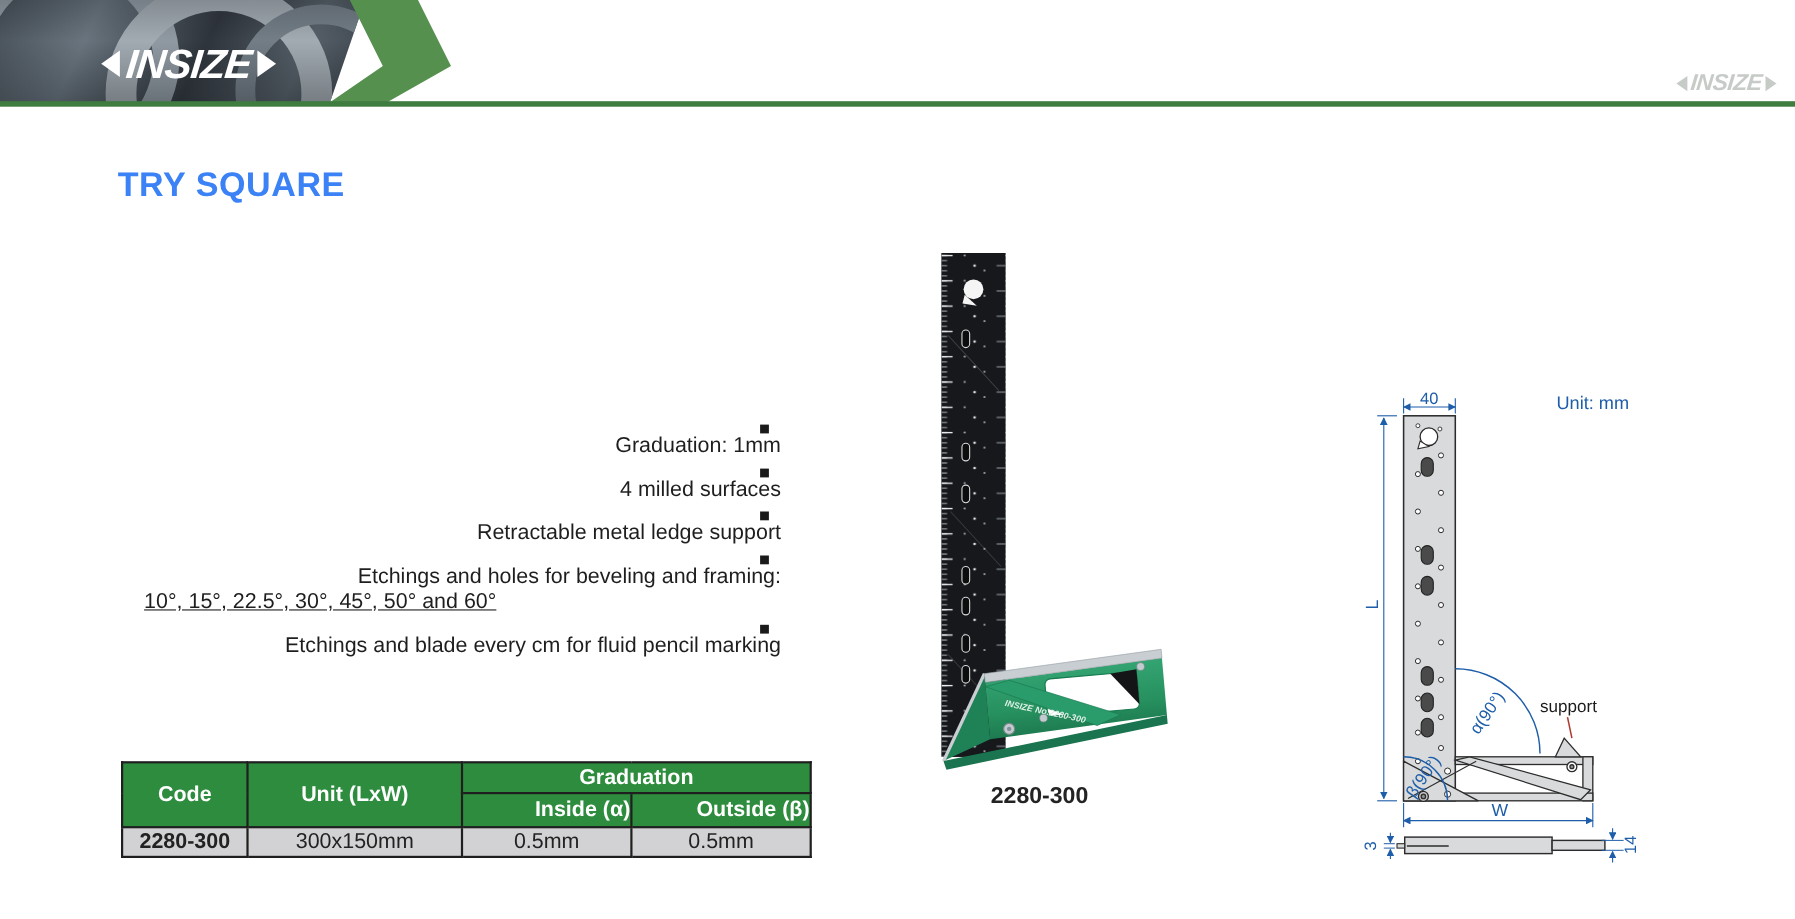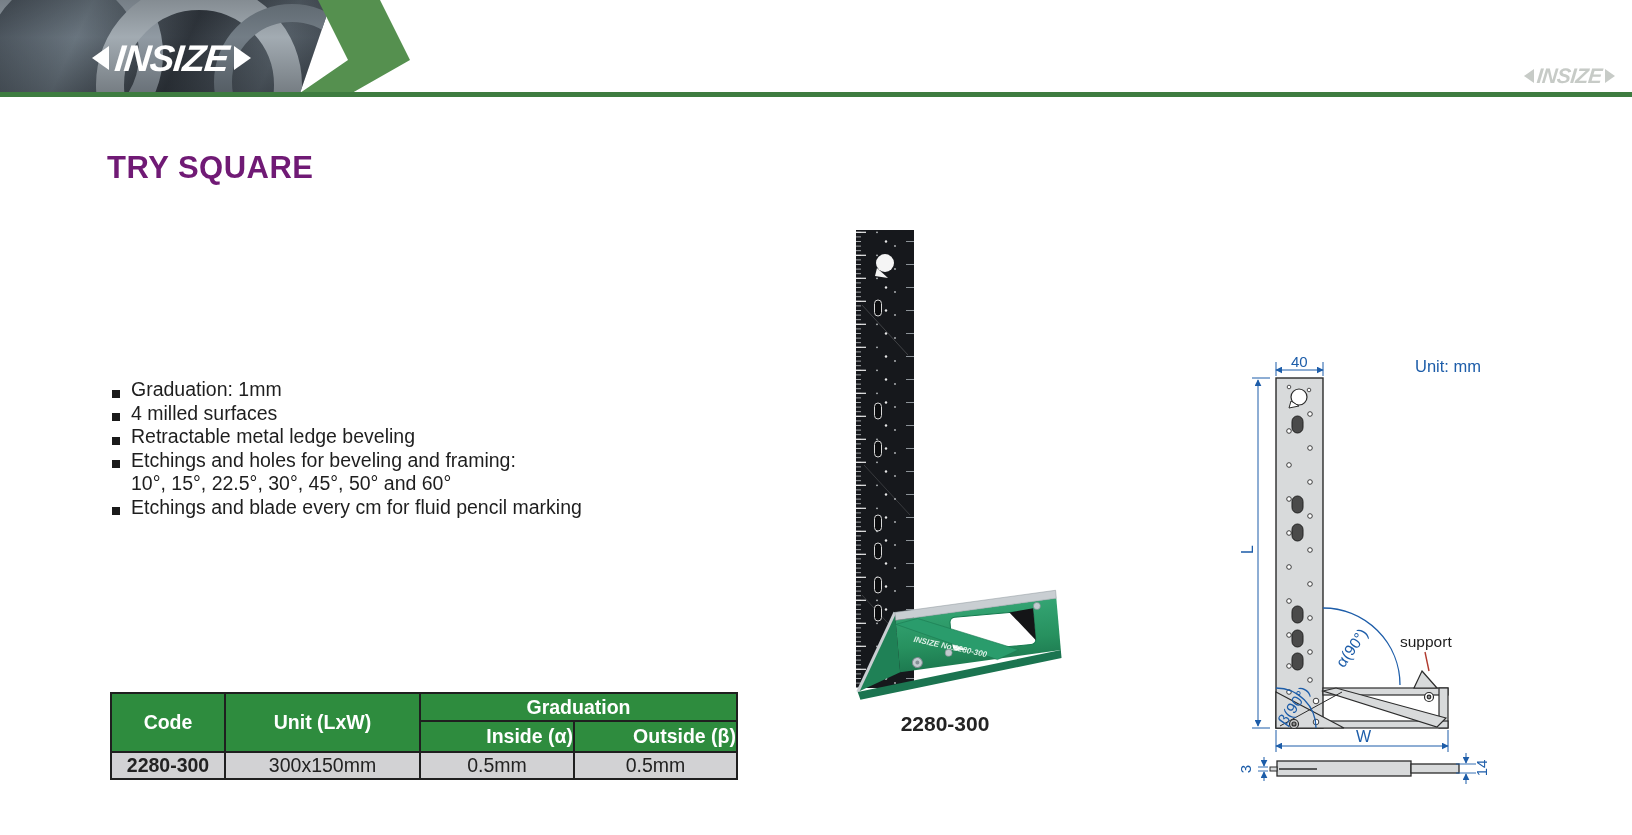--- a/index.html
+++ b/index.html
@@ -25,25 +25,25 @@
   .tri-l{border-right:17px solid #fff;}
   .tri-r{border-left:17px solid #fff;}
   .watermark{position:absolute;left:1524px;top:64px;height:24px;display:flex;align-items:center;gap:3px;}
   .wm-text{font-size:21px;font-weight:bold;font-style:italic;color:#c7cbc7;letter-spacing:-.5px;transform:skewX(-6deg);}
   .wm-tri{width:0;height:0;border-top:7px solid transparent;border-bottom:7px solid transparent;}
   .wm-tri-l{border-right:10px solid #c7cbc7;}
   .wm-tri-r{border-left:10px solid #c7cbc7;}
   .green-rule{position:absolute;left:0;top:92px;width:1632px;height:5px;background:#3e7c40;}
 
   
-  .title{position:absolute;left:107px;top:150px;font-size:31px;font-weight:bold;color:#701a75;letter-spacing:.5px;}
+  .title{position:absolute;left:107px;top:150px;font-size:31px;font-weight:bold;color:#3b82f6;letter-spacing:.5px;}
   .features{position:absolute;left:110px;top:378px;width:600px;font-size:19.5px;color:#1e1e1e;}
-  .feat{display:flex;align-items:center;line-height:23.5px;}
+  .feat{display:flex;align-items:flex-end;line-height:23.5px;flex-direction:column;}
   .sq{flex:0 0 8px;width:8px;height:8px;background:#1a1a1a;margin:8px 11px 0 2px;}
-  .feat-sub{padding-left:21px;line-height:23.5px;}
+  .feat-sub{padding-left:21px;line-height:23.5px;text-decoration:underline;}
 
   
   .spec{position:absolute;left:110px;top:692px;border-collapse:collapse;table-layout:fixed;padding-left:36px;}
   .spec th,.spec td{border:2px solid #1f1f1f;text-align:center;padding:0;font-size:19.5px;}
   .spec th{background:#2e8c3e;color:#fff;font-weight:bold;}
   .spec .h1{height:28px;}
   .spec .h2 th{height:29px;text-align:right;}
   .spec td{background:#d2d2d4;height:25px;color:#222;}
   .c-code{width:112px;} .c-size{width:193px;} .c-in{width:152px;} .c-out{width:161px;margin-top:14px;}
   .bold{font-weight:bold;}
@@ -87,21 +87,21 @@
     <div class="feat">
       <span class="sq"></span>
       <span>Graduation: 1mm</span>
     </div>
     <div class="feat">
       <span class="sq"></span>
       <span>4 milled surfaces</span>
     </div>
     <div class="feat">
       <span class="sq"></span>
-      <span>Retractable metal ledge beveling</span>
+      <span>Retractable metal ledge support</span>
     </div>
     <div class="feat">
       <span class="sq"></span>
       <span>Etchings and holes for beveling and framing:</span>
     </div>
     <div class="feat-sub">10°, 15°, 22.5°, 30°, 45°, 50° and 60°</div>
     <div class="feat">
       <span class="sq"></span>
       <span>Etchings and blade every cm for fluid pencil marking</span>
     </div>

